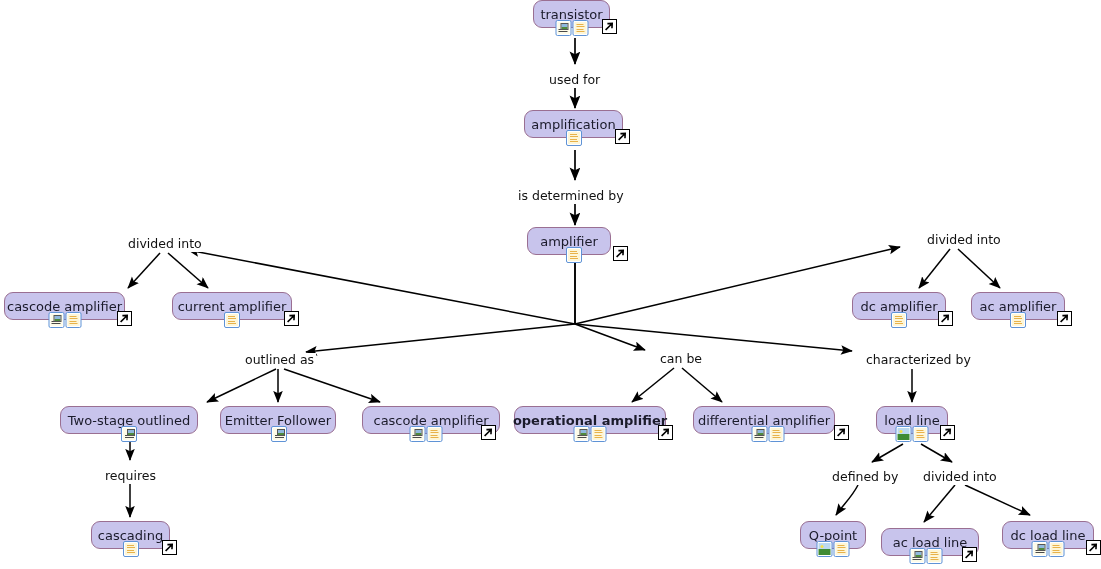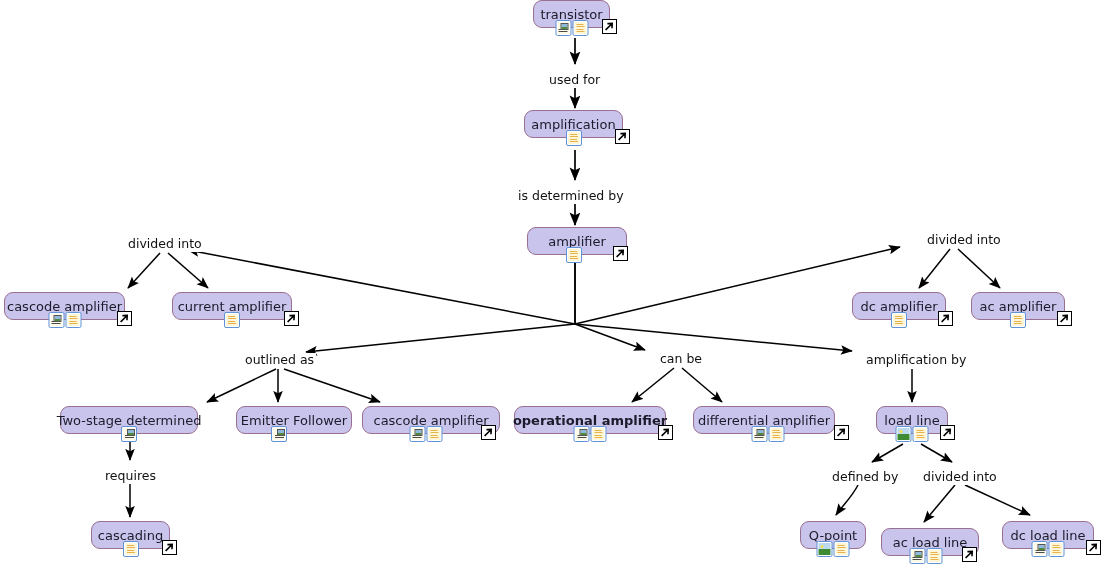--- a/index.html
+++ b/index.html
@@ -212,21 +212,21 @@
     </div>
     <div class="icons" style="left: 573.5px; top: 130px; transform: translateX(-50%);">
       <div class="icon icon-note"></div>
     </div>
     <div class="extlink" style="left: 615px; top: 129px;">
       <svg width="11" height="11" viewBox="0 0 11 11">
         <path d="M2.2,8.4 L7.4,3.2 M4.2,2.6 L8.2,2.4 L8.0,6.4" stroke="#000" stroke-width="1.6" fill="none" stroke-linecap="square"></path>
         <path d="M8.2,2.4 L5.6,3.0 L7.6,5.0 z" fill="#000"></path>
       </svg>
     </div>
-    <div class="node" style="left: 527px; top: 227px; width: 100px;">
+    <div class="node" style="left: 527px; top: 227px; width: 84px;">
       <span class="node-label">amplifier</span>
     </div>
     <div class="icons" style="left: 574px; top: 247px; transform: translateX(-50%);">
       <div class="icon icon-note"></div>
     </div>
     <div class="extlink" style="left: 613px; top: 246px;">
       <svg width="11" height="11" viewBox="0 0 11 11">
         <path d="M2.2,8.4 L7.4,3.2 M4.2,2.6 L8.2,2.4 L8.0,6.4" stroke="#000" stroke-width="1.6" fill="none" stroke-linecap="square"></path>
         <path d="M8.2,2.4 L5.6,3.0 L7.6,5.0 z" fill="#000"></path>
       </svg>
@@ -274,26 +274,26 @@
     <div class="icons" style="left: 1018px; top: 312px; transform: translateX(-50%);">
       <div class="icon icon-note"></div>
     </div>
     <div class="extlink" style="left: 1057px; top: 311px;">
       <svg width="11" height="11" viewBox="0 0 11 11">
         <path d="M2.2,8.4 L7.4,3.2 M4.2,2.6 L8.2,2.4 L8.0,6.4" stroke="#000" stroke-width="1.6" fill="none" stroke-linecap="square"></path>
         <path d="M8.2,2.4 L5.6,3.0 L7.6,5.0 z" fill="#000"></path>
       </svg>
     </div>
     <div class="node" style="left: 60px; top: 406px; width: 138px;">
-      <span class="node-label">Two-stage determined</span>
+      <span class="node-label">Two-stage outlined</span>
     </div>
     <div class="icons" style="left: 129px; top: 426px; transform: translateX(-50%);">
       <div class="icon icon-pictext"></div>
     </div>
-    <div class="node" style="left: 220px; top: 406px; width: 116px; margin-left: 16px;">
+    <div class="node" style="left: 220px; top: 406px; width: 116px;">
       <span class="node-label">Emitter Follower</span>
     </div>
     <div class="icons" style="left: 279px; top: 426px; transform: translateX(-50%);">
       <div class="icon icon-pictext"></div>
     </div>
     <div class="node" style="left: 362px; top: 406px; width: 138px;">
       <span class="node-label">cascode amplifier</span>
     </div>
     <div class="icons" style="left: 425.5px; top: 426px; transform: translateX(-50%);">
       <div class="icon icon-pictext"></div>
@@ -388,17 +388,17 @@
         <path d="M2.2,8.4 L7.4,3.2 M4.2,2.6 L8.2,2.4 L8.0,6.4" stroke="#000" stroke-width="1.6" fill="none" stroke-linecap="square"></path>
         <path d="M8.2,2.4 L5.6,3.0 L7.6,5.0 z" fill="#000"></path>
       </svg>
     </div>
     <div class="edge-label" style="left: 547px; top: 73px;">used for</div>
     <div class="edge-label" style="left: 516px; top: 189px;">is determined by</div>
     <div class="edge-label" style="left: 126px; top: 237px;">divided into</div>
     <div class="edge-label" style="left: 925px; top: 233px;">divided into</div>
     <div class="edge-label" style="left: 243px; top: 353px;">outlined as</div>
     <div class="edge-label" style="left: 658px; top: 352px; text-align: center;">can be</div>
-    <div class="edge-label" style="left: 864px; top: 353px;">amplification by</div>
+    <div class="edge-label" style="left: 864px; top: 353px;">characterized by</div>
     <div class="edge-label" style="left: 103px; top: 469px;">requires</div>
     <div class="edge-label" style="left: 830px; top: 470px;">defined by</div>
     <div class="edge-label" style="left: 921px; top: 470px;">divided into</div>
   </div>
 
 </body></html>

